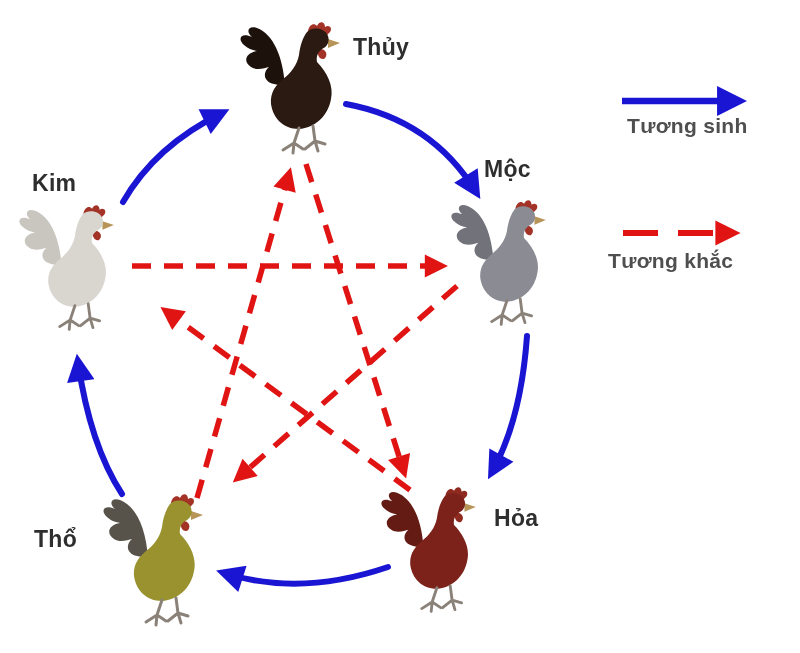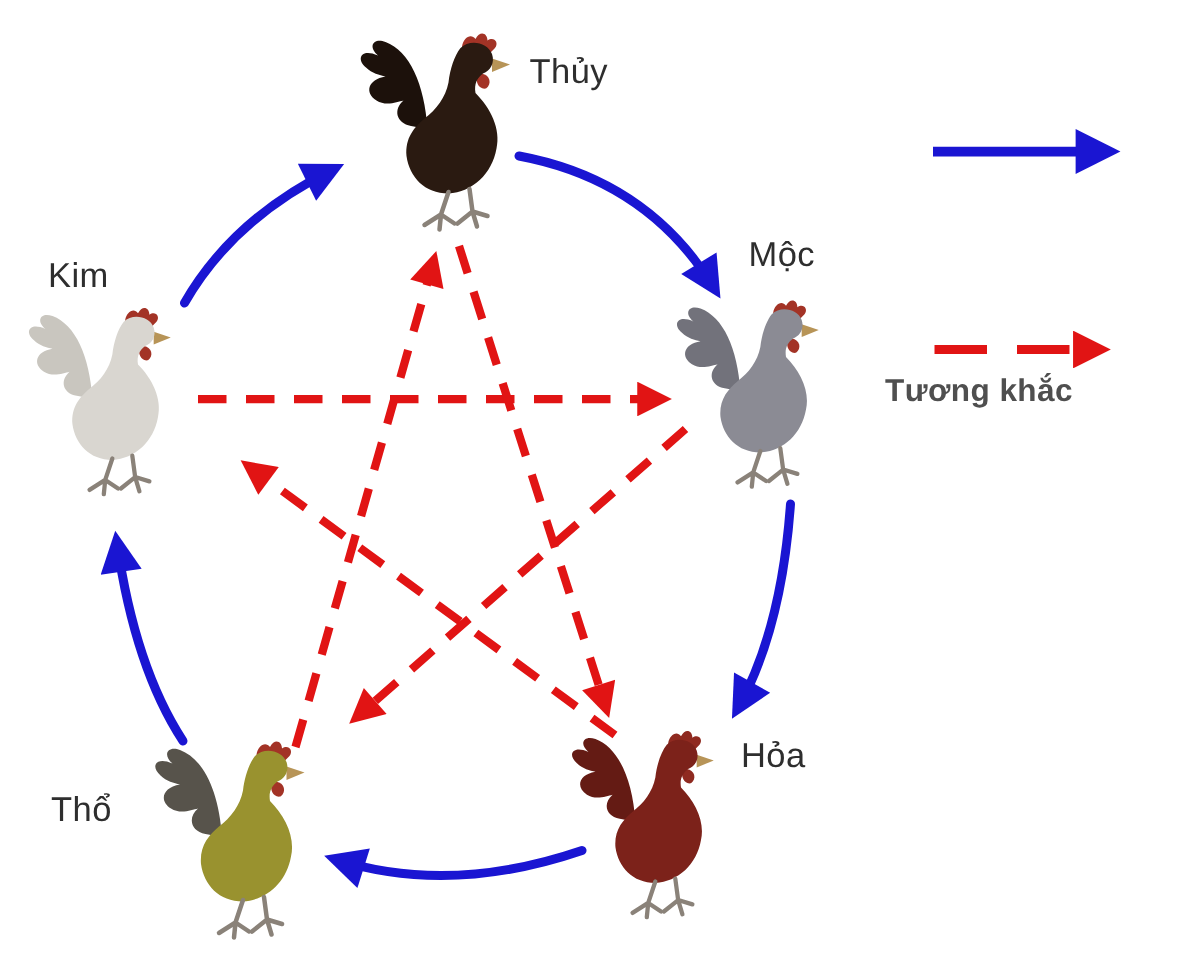--- a/index.html
+++ b/index.html
@@ -2,21 +2,21 @@
 <html><head>
 <meta charset="utf-8">
 <style>
   html,body{margin:0;padding:0;background:#fff;}
   .stage{
     position:relative;width:800px;height:653px;background:#ffffff;
     overflow:hidden;font-family:"Liberation Sans",sans-serif;
   }
   .stage svg{position:absolute;left:0;top:0;}
   .node-label{
-    position:absolute;font-size:23px;font-weight:normal;color:#2e2e2e;
+    position:absolute;font-size:23px;font-weight:bold;color:#2e2e2e;
     white-space:nowrap;letter-spacing:.3px;
   }
   .legend-label{
     position:absolute;font-size:21px;font-weight:600;color:#4f4f4f;
     white-space:nowrap;letter-spacing:.3px;
   }
 </style>
 </head>
 <body>
 
@@ -66,20 +66,21 @@
     <use href="#rooster" transform="translate(100,494)" style="--body:#99922f;--tail:#57534b;--comb:#a33326"></use>
     <use href="#rooster" transform="translate(378,487) scale(0.95)" style="--body:#7c221a;--tail:#641b14;--comb:#8f2a20"></use>
 
     <g>
       <path d="M622,101 L738,101" fill="none" stroke="#1a15d2" stroke-width="6.5" marker-end="url(#mb)"></path>
       <path d="M623,233 L733,233" fill="none" stroke="#e11414" stroke-width="6" stroke-dasharray="35 20" marker-end="url(#mr)"></path>
     </g>
   </svg>
 
   <span class="node-label" style="left:353px;top:34px">Thủy</span>
-  <span class="node-label" style="left:499px;top:156px">Mộc</span>
-  <span class="node-label" style="left:494px;top:490px">Hỏa</span>
+  <span class="node-label" style="left:484px;top:156px">Mộc</span>
+  <span class="node-label" style="left:494px;top:505px">Hỏa</span>
   <span class="node-label" style="left:34px;top:526px">Thổ</span>
   <span class="node-label" style="left:32px;top:170px">Kim</span>
 
-  <span class="legend-label" style="left:590px;top:249px">Tương khắc</span>
+  <span class="legend-label" style="left:627px;top:114px">Tương sinh</span>
+  <span class="legend-label" style="left:608px;top:249px">Tương khắc</span>
 
 </div>
 
 </body></html>

